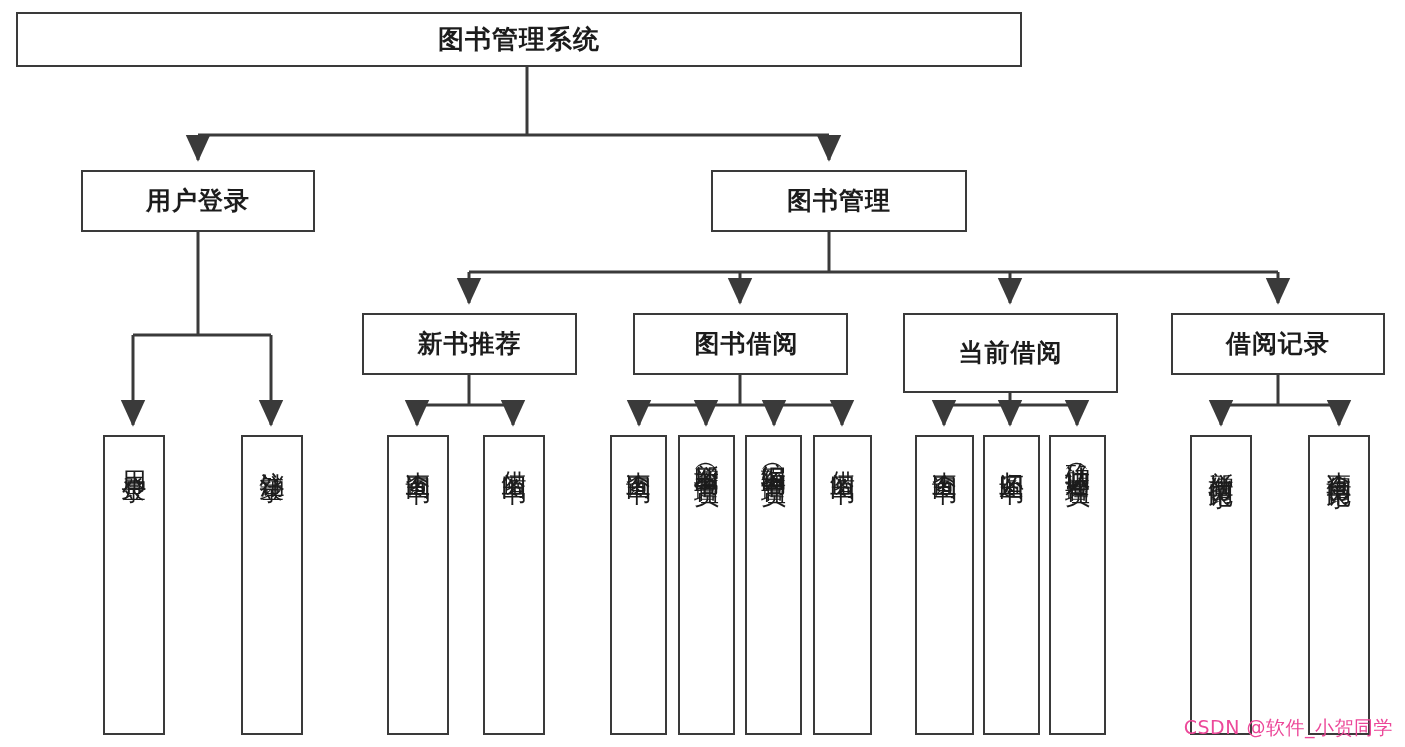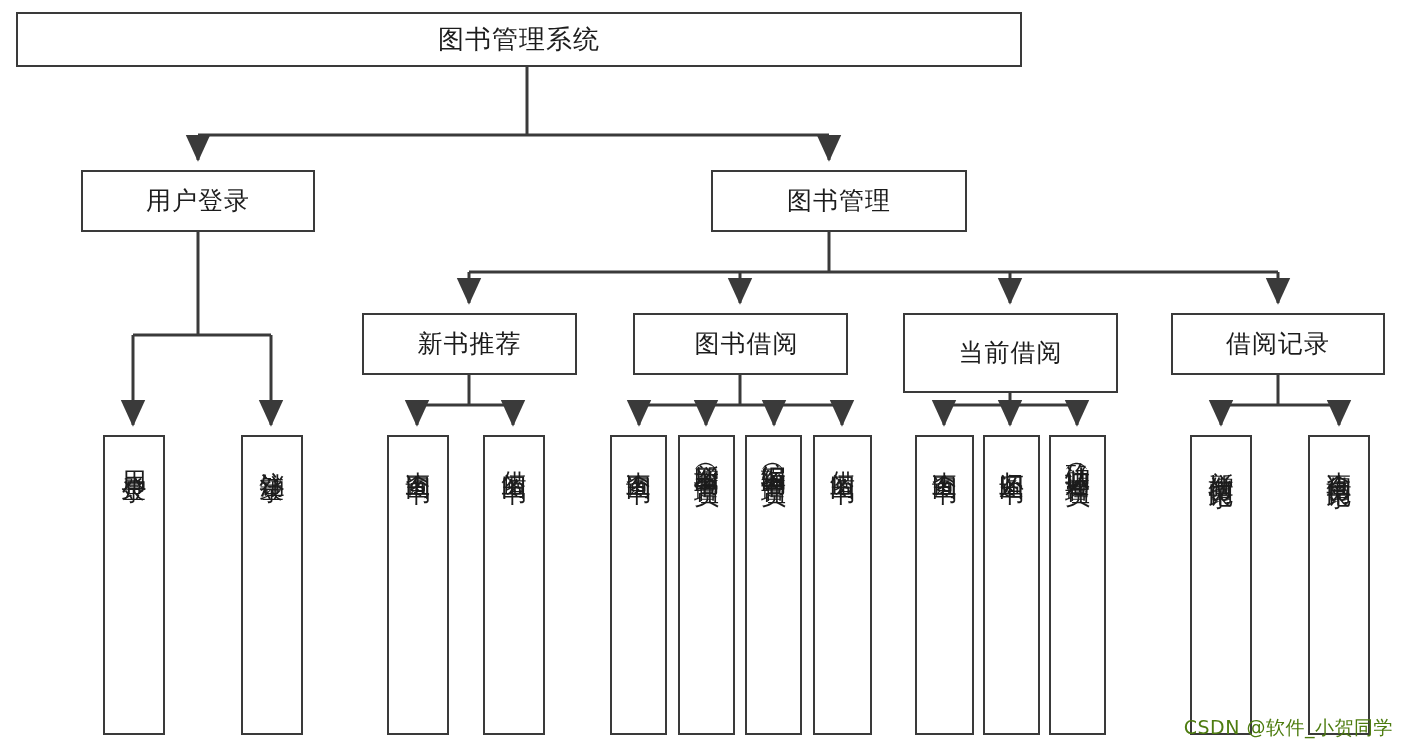--- a/index.html
+++ b/index.html
@@ -32,20 +32,21 @@
     background: #ffffff;
     display: flex;
     align-items: center;
     justify-content: center;
     color: #1c1c1c;
   }
   .node.h {
     font-size: 25px;
     letter-spacing: 1px;
     line-height: 1.1;
+    font-weight: bold;
   }
   .node.h.root {
     font-size: 26px;
   }
   .node.v {
     font-size: 25px;
     align-items: flex-start;
     justify-content: center;
     padding-top: 14px;
   }
@@ -55,21 +56,21 @@
     letter-spacing: 3px;
     line-height: 1.0;
     white-space: nowrap;
     display: block;
   }
   .watermark {
     position: absolute;
     right: 12px;
     bottom: 6px;
     font-size: 19px;
-    color: #4d7c0f;
+    color: #ec4899;
     white-space: nowrap;
     letter-spacing: 0.5px;
   }
 </style>
 </head>
 <body>
 
 <div id="canvas">
 
   <svg class="wires" viewBox="0 0 1405 747" xmlns="http://www.w3.org/2000/svg">

